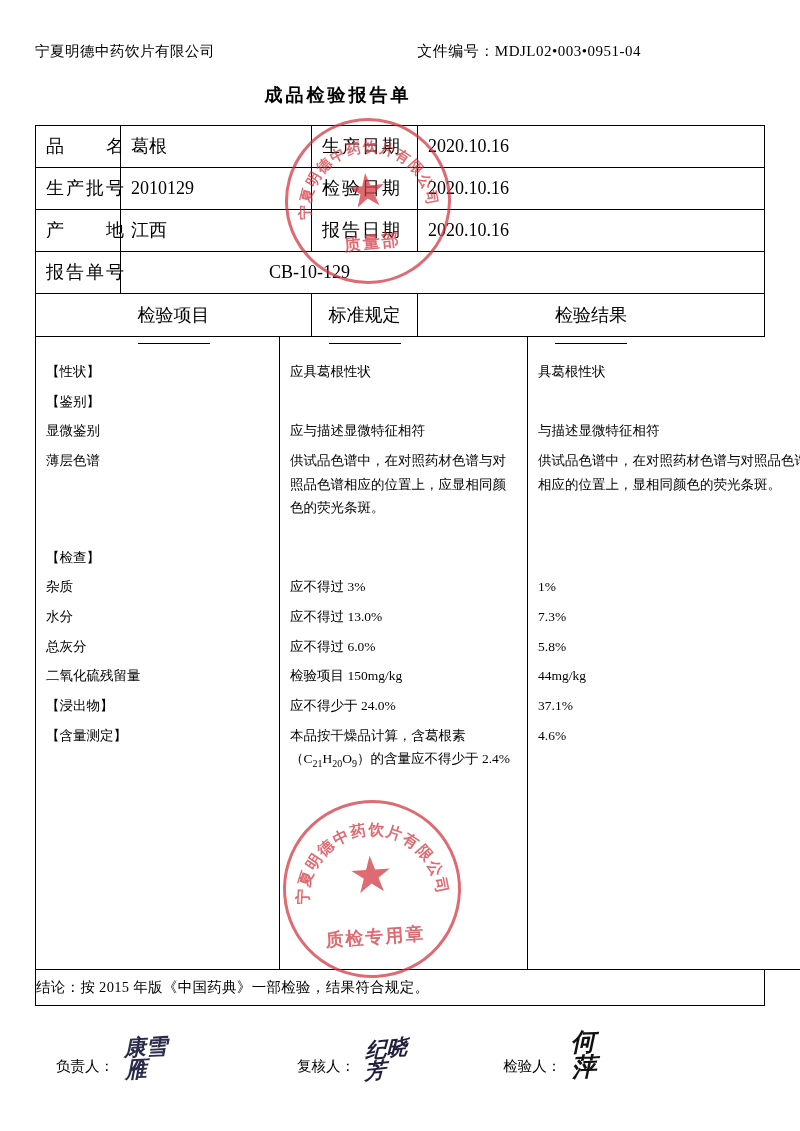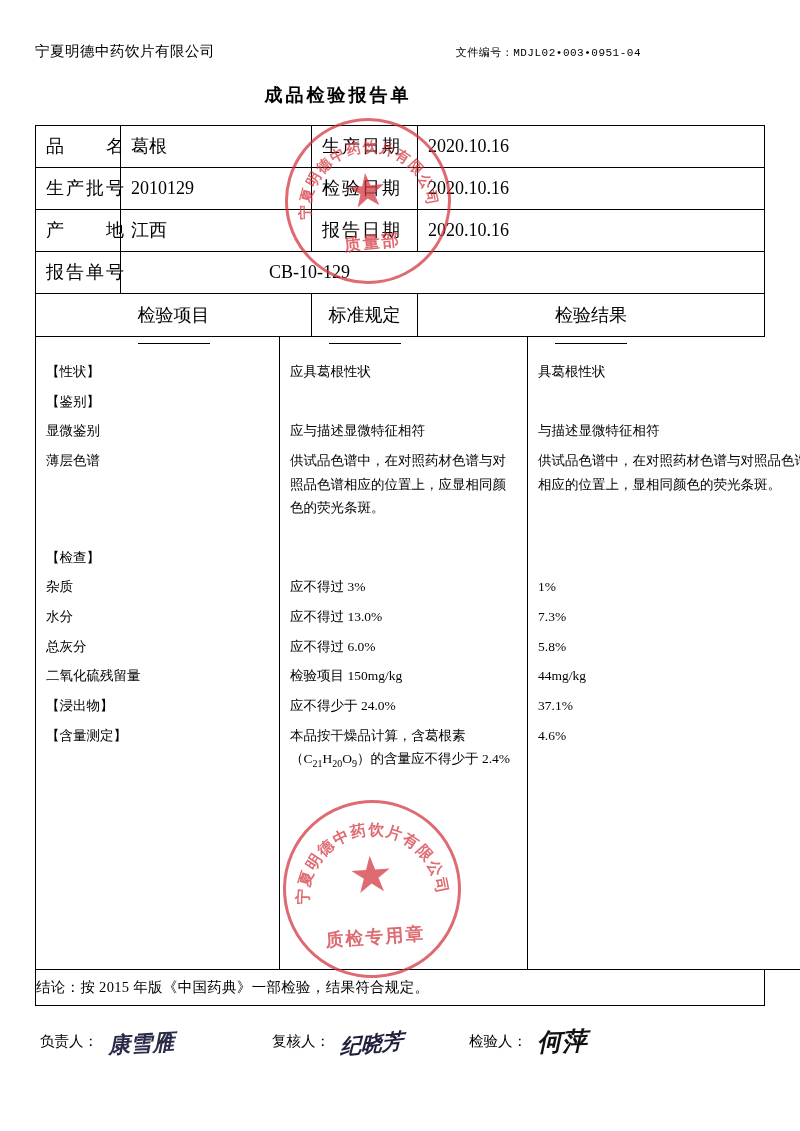--- a/index.html
+++ b/index.html
@@ -26,22 +26,21 @@
     display: flex;
     justify-content: space-between;
     align-items: baseline;
     font-size: 14px;
     letter-spacing: 0.5px;
   }
   .company {
     font-size: 14.5px;
   }
   .doc-no {
-    font-size: 11px;
-    font-family: Liberation Mono, monospace;
+    font-size: 15px;
   }
   .title {
     text-align: center;
     font-size: 18px;
     font-weight: bold;
     letter-spacing: 3px;
     margin: 22px 0 18px 0;
     font-family: Liberation Mono, monospace;
   }
   table.main {
@@ -122,21 +121,21 @@
   .signs {
     display: flex;
     margin-top: 20px;
     font-size: 14.5px;
     padding-left: 5px;
   }
   .sign-block {
     display: flex;
     align-items: flex-end;
   }
-  .sign-label { white-space: nowrap; }
+  .sign-label { white-space: nowrap; margin-left: 16px; }
   .sign-name {
     font-family: "DejaVu Serif", serif;
     font-style: italic;
     font-weight: bold;
     font-size: 22px;
     color: #2b2b4a;
     margin-left: 10px;
     margin-right: 26px;
     transform: rotate(-3deg);
     line-height: 1;

